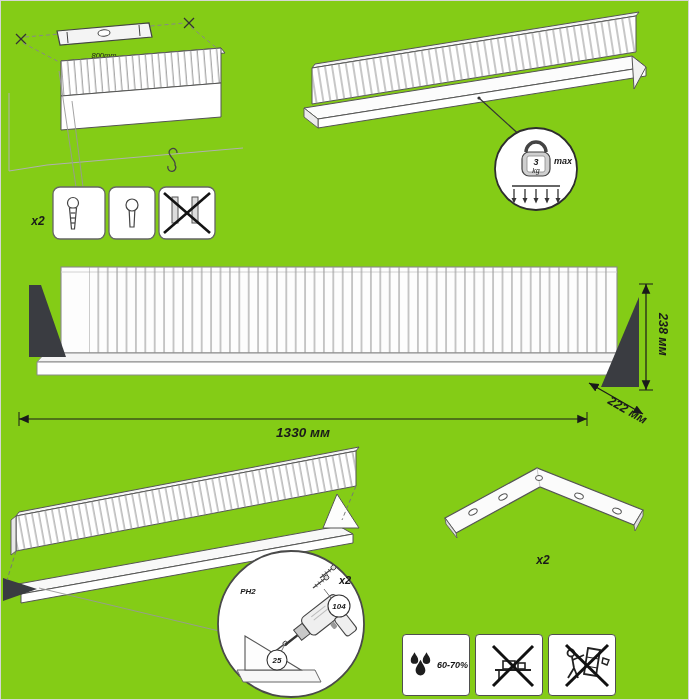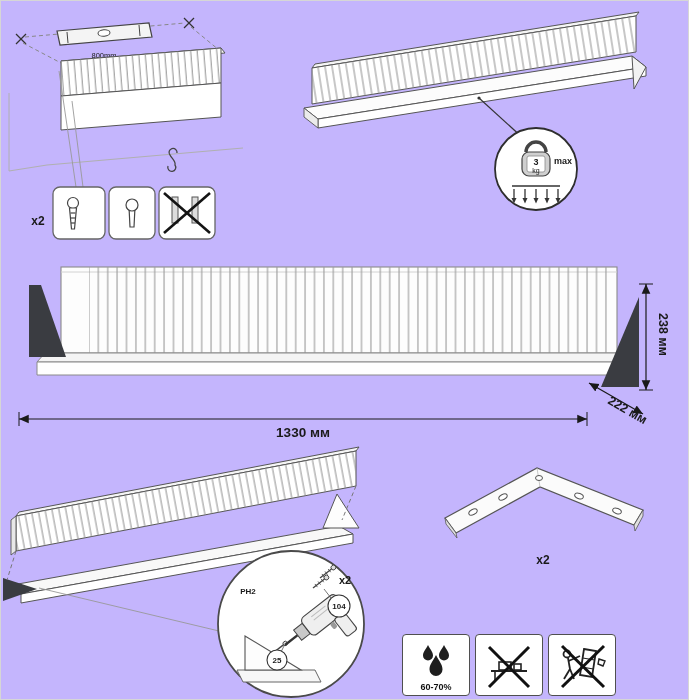--- a/index.html
+++ b/index.html
@@ -1,23 +1,23 @@
 <!DOCTYPE html>
 <html><head>
 <meta charset="utf-8">
 <style>
   * { box-sizing: border-box; }
   body { margin:0; background:#fff; font-family:"Liberation Sans","DejaVu Sans",sans-serif; }
-  .sheet { position:relative; width:689px; height:700px; background:#c4b5fd; border:1px solid #d6d6d6; overflow:hidden; }
+  .sheet { position:relative; width:689px; height:700px; background:#84cc16; border:1px solid #d6d6d6; overflow:hidden;font-style:italic; }
   .sec { position:absolute; }
   svg text { font-family:"Liberation Sans","DejaVu Sans",sans-serif; fill:#1a1a1a; }
   .b { font-weight:bold; }
   .icon-row { position:absolute; left:401px; top:633px; display:flex; gap:5px; }
   .cond-box { width:68px; height:62px; border:1.6px solid #4f4f4f; border-radius:4px; background:#fff;
-              display:flex; flex-direction:column; align-items:center; justify-content:flex-end; padding:2px 1px 3px; }
+              display:flex; flex-direction:row; align-items:center; justify-content:flex-end; padding:2px 1px 3px; }
   .cond-label { font-size:9px; font-weight:bold; color:#111; white-space:nowrap; line-height:1; margin-top:1px; }
 </style>
 </head>
 <body>
 
 <div class="sheet">
 
   <svg class="sec" style="left:0;top:0" width="265" height="250" viewBox="0 0 265 250">
     <defs>
       <pattern id="sl1" patternUnits="userSpaceOnUse" width="6.5" height="300" patternTransform="rotate(-4.6)">

